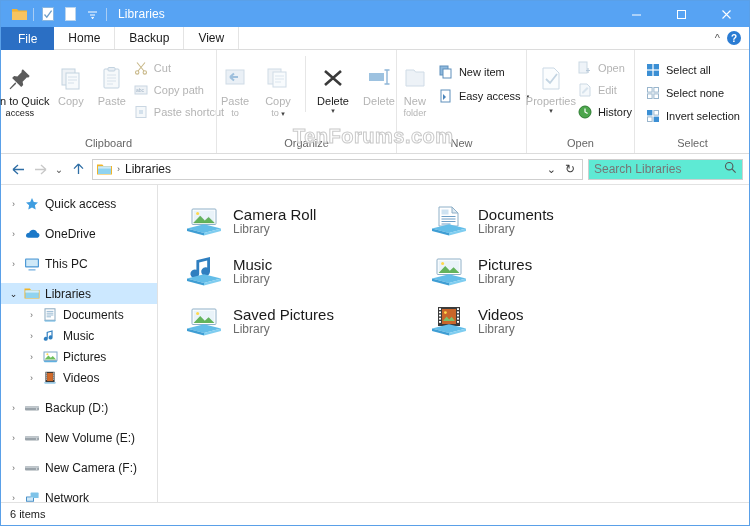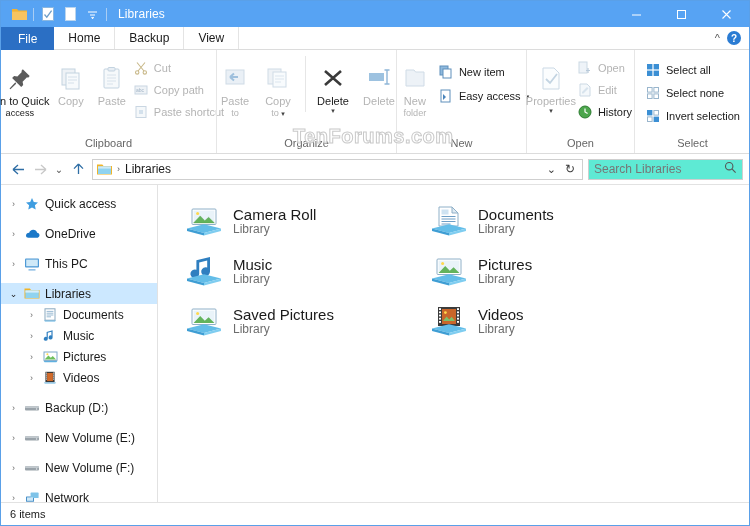--- a/index.html
+++ b/index.html
@@ -620,21 +620,21 @@
 
       <div class="nrow lvl0 gap">
         <span class="exp">›</span>
         <span class="nico">
           <svg width="16" height="10" viewBox="0 0 16 10">
               <rect x="1" y="3.2" width="14" height="4.4" rx="1" fill="#9aa3aa"></rect>
               <rect x="1" y="3.2" width="14" height="1.8" rx=".8" fill="#c2c9ce"></rect>
               <circle cx="12.6" cy="6" r=".7" fill="#e8ecef"></circle>
             </svg>
         </span>
-        <span class="ntext">New Volume (F:)</span>
+        <span class="ntext">New Camera (F:)</span>
       </div>
 
       <div class="nrow lvl0 gap">
         <span class="exp">›</span>
         <span class="nico">
           <svg width="15" height="13" viewBox="0 0 15 13">
               <rect x="1" y="5.4" width="8" height="5.4" rx=".6" fill="#4a90c8"></rect>
               <rect x="5.6" y="1.6" width="8" height="5.4" rx=".6" fill="#7fc3e8"></rect>
               <path d="M2 6.4h6v3.4H2z" fill="#cfe9f8"></path>
             </svg>

